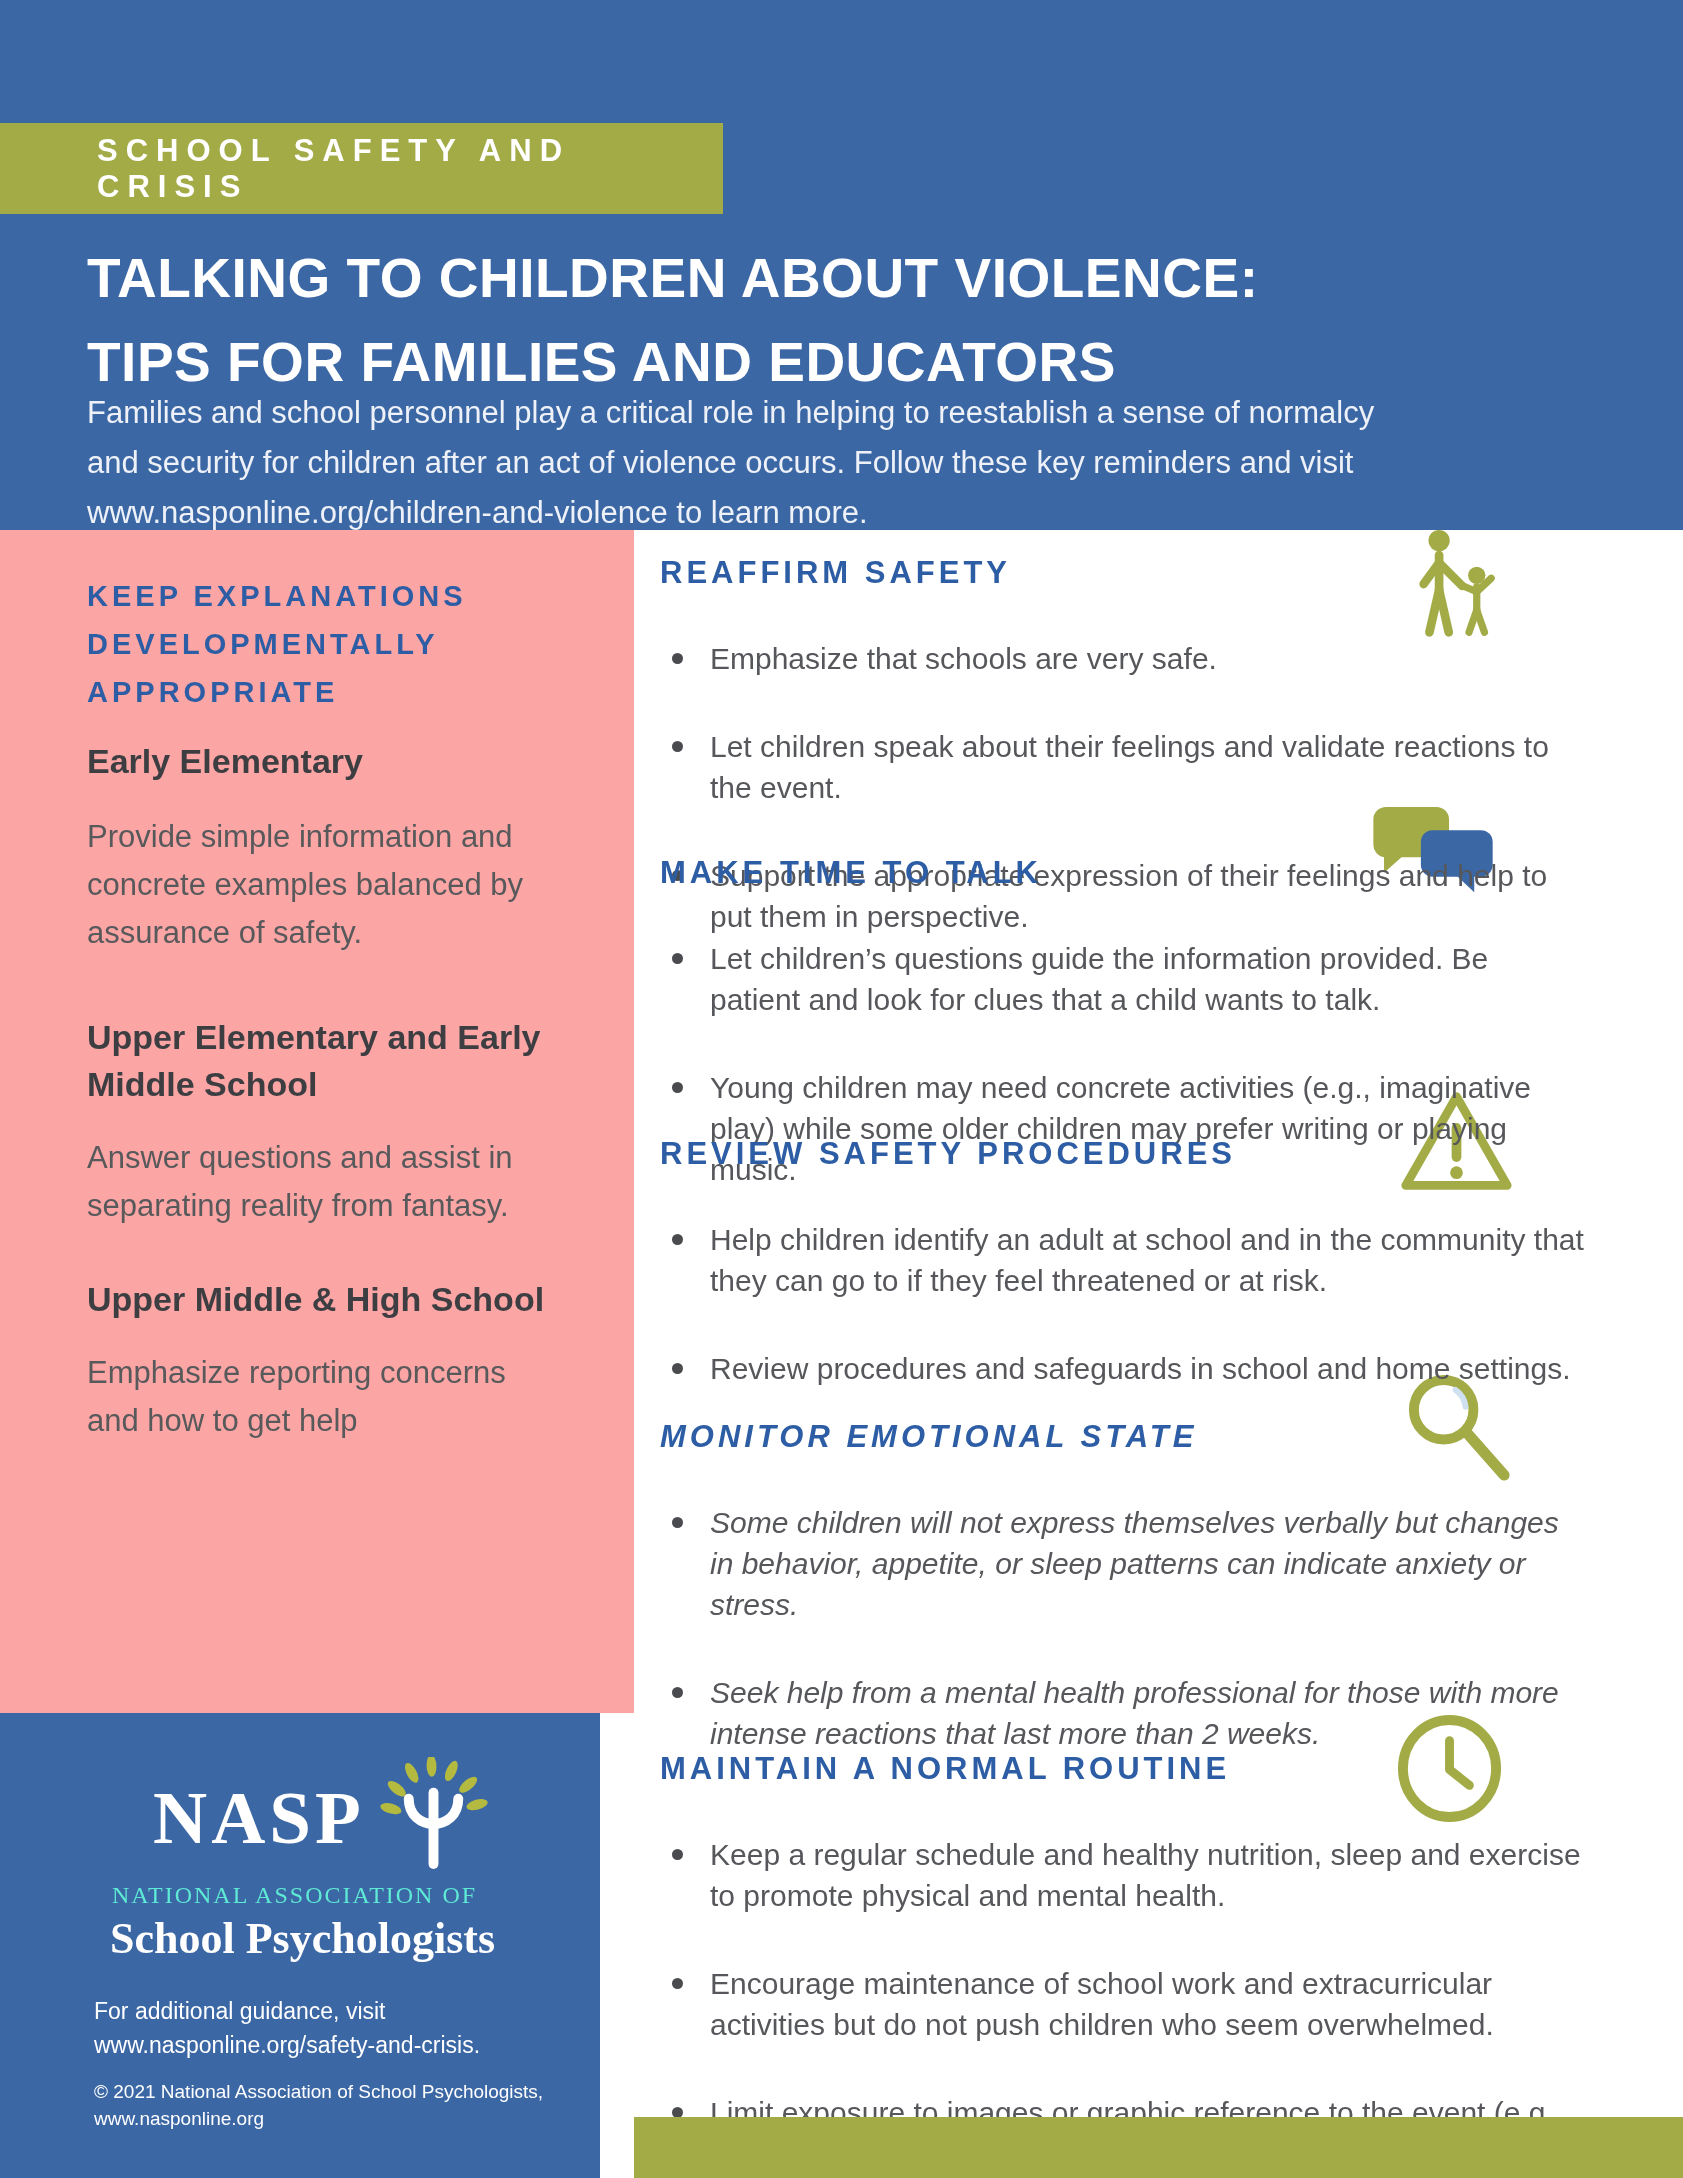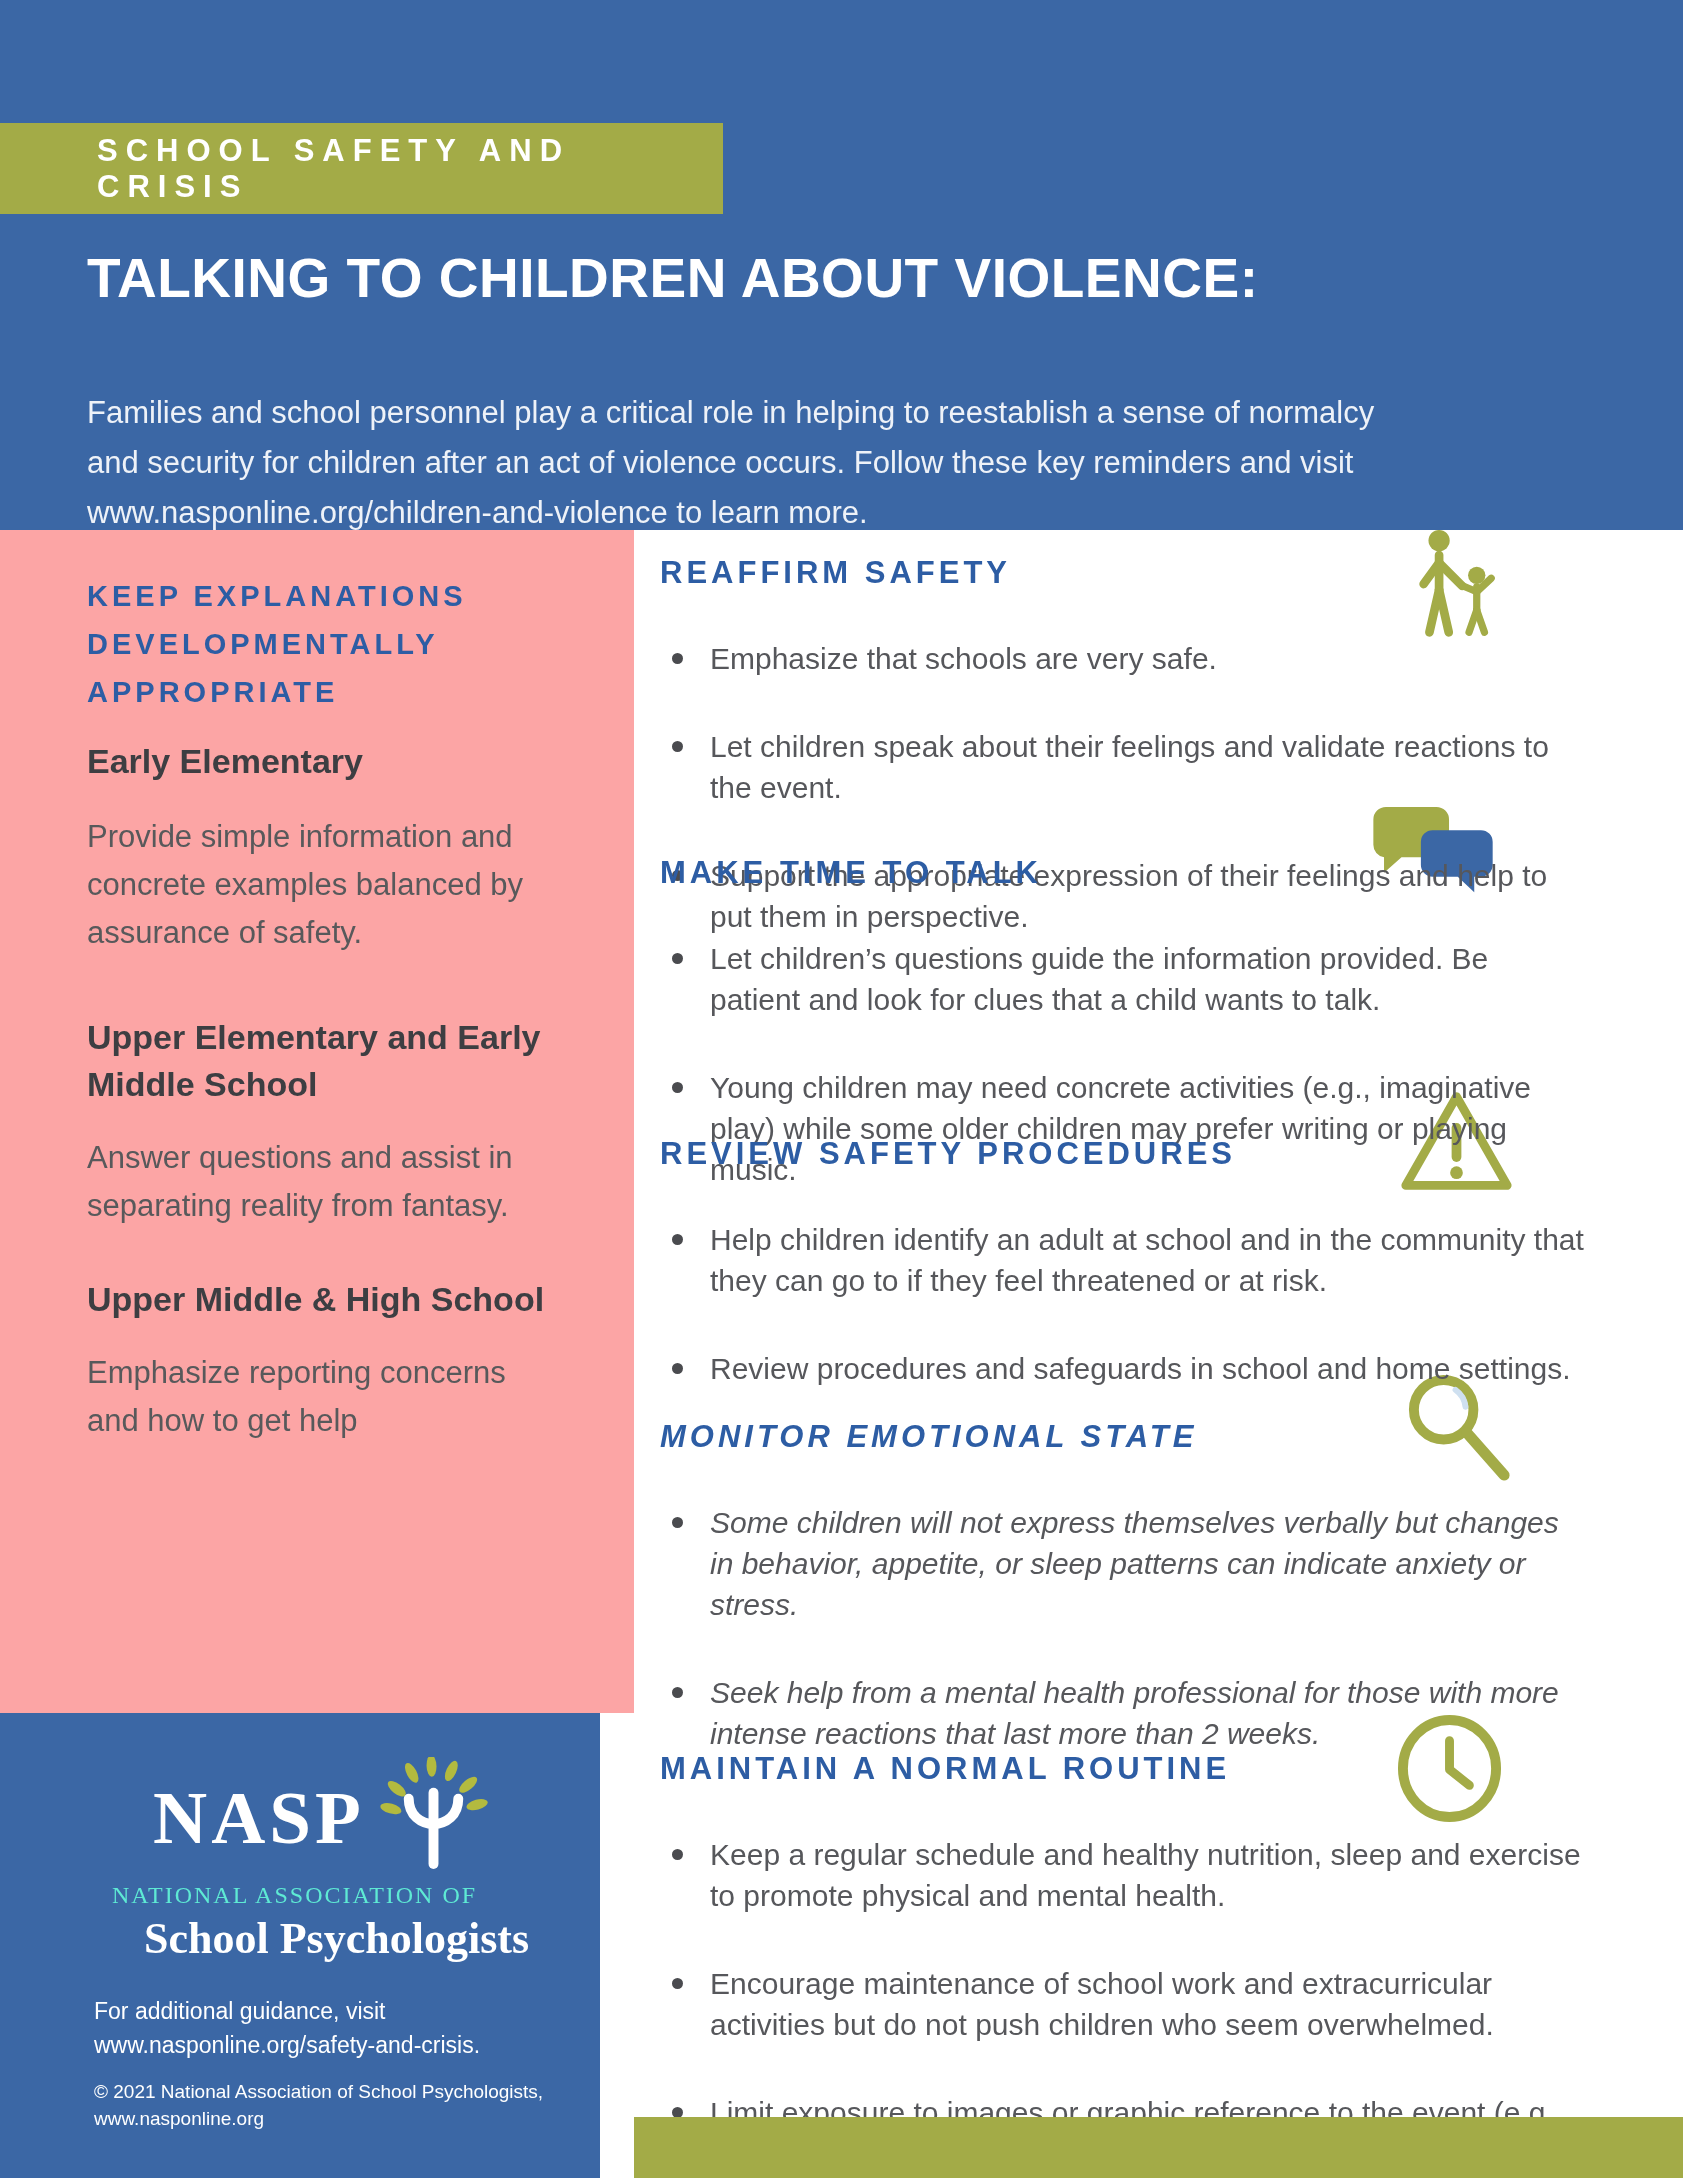--- a/index.html
+++ b/index.html
@@ -87,21 +87,21 @@
   }
   .logo-mark { width: 109px; height: 117px; margin-left: 14px; margin-top: -6px; }
   .logo-org1 {
     font-family: "Liberation Serif", serif;
     color: #5eead4; font-size: 24px; letter-spacing: 2px;
     margin-left: 18px; margin-top: 8px;
   }
   .logo-org2 {
     font-family: "Liberation Serif", serif;
     color: #ffffff; font-size: 44px; font-weight: bold;
-    margin-left: 50px; margin-top: 4px;
+    margin-left: 16px; margin-top: 4px;
   }
   .footer-guidance {
     color: #ffffff; font-size: 23px; line-height: 34px;
     width: 426px; margin-top: 30px;
   }
   .footer-copyright {
     color: #ffffff; font-size: 19px; line-height: 27px;
     width: 500px; margin-top: 16px;
   }
 
@@ -154,20 +154,21 @@
 </style>
 </head>
 <body>
 
 <div class="header">
   <div class="banner">
     <span class="banner-label">SCHOOL SAFETY AND CRISIS</span>
   </div>
   <div class="title-block">
     <div class="title-line">TALKING TO CHILDREN ABOUT VIOLENCE:</div>
+    <div class="title-line">TIPS FOR FAMILIES AND EDUCATORS</div>
   </div>
   <div class="intro">Families and school personnel play a critical role in helping to reestablish a sense of normalcy and security for children after an act of violence occurs. Follow these key reminders and visit www.nasponline.org/children-and-violence to learn more.</div>
 </div>
 
 <div class="sidebar">
   <div class="sidebar-heading">KEEP EXPLANATIONS DEVELOPMENTALLY APPROPRIATE</div>
 
   <div class="group-title g1-title">Early Elementary</div>
   <div class="group-body g1-body">Provide simple information and concrete examples balanced by assurance of safety.</div>
 

